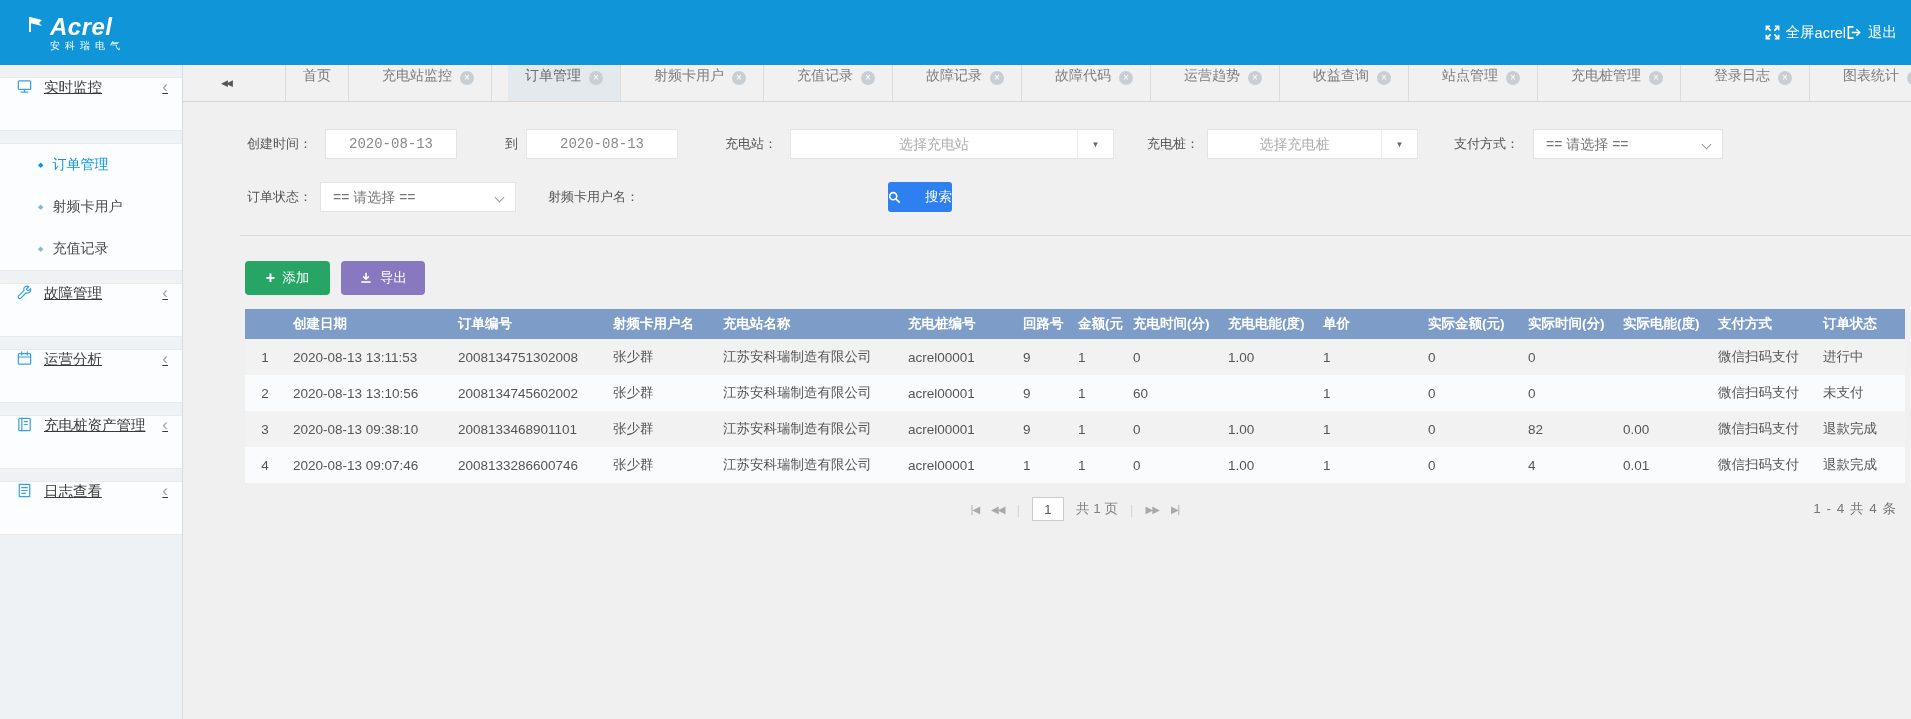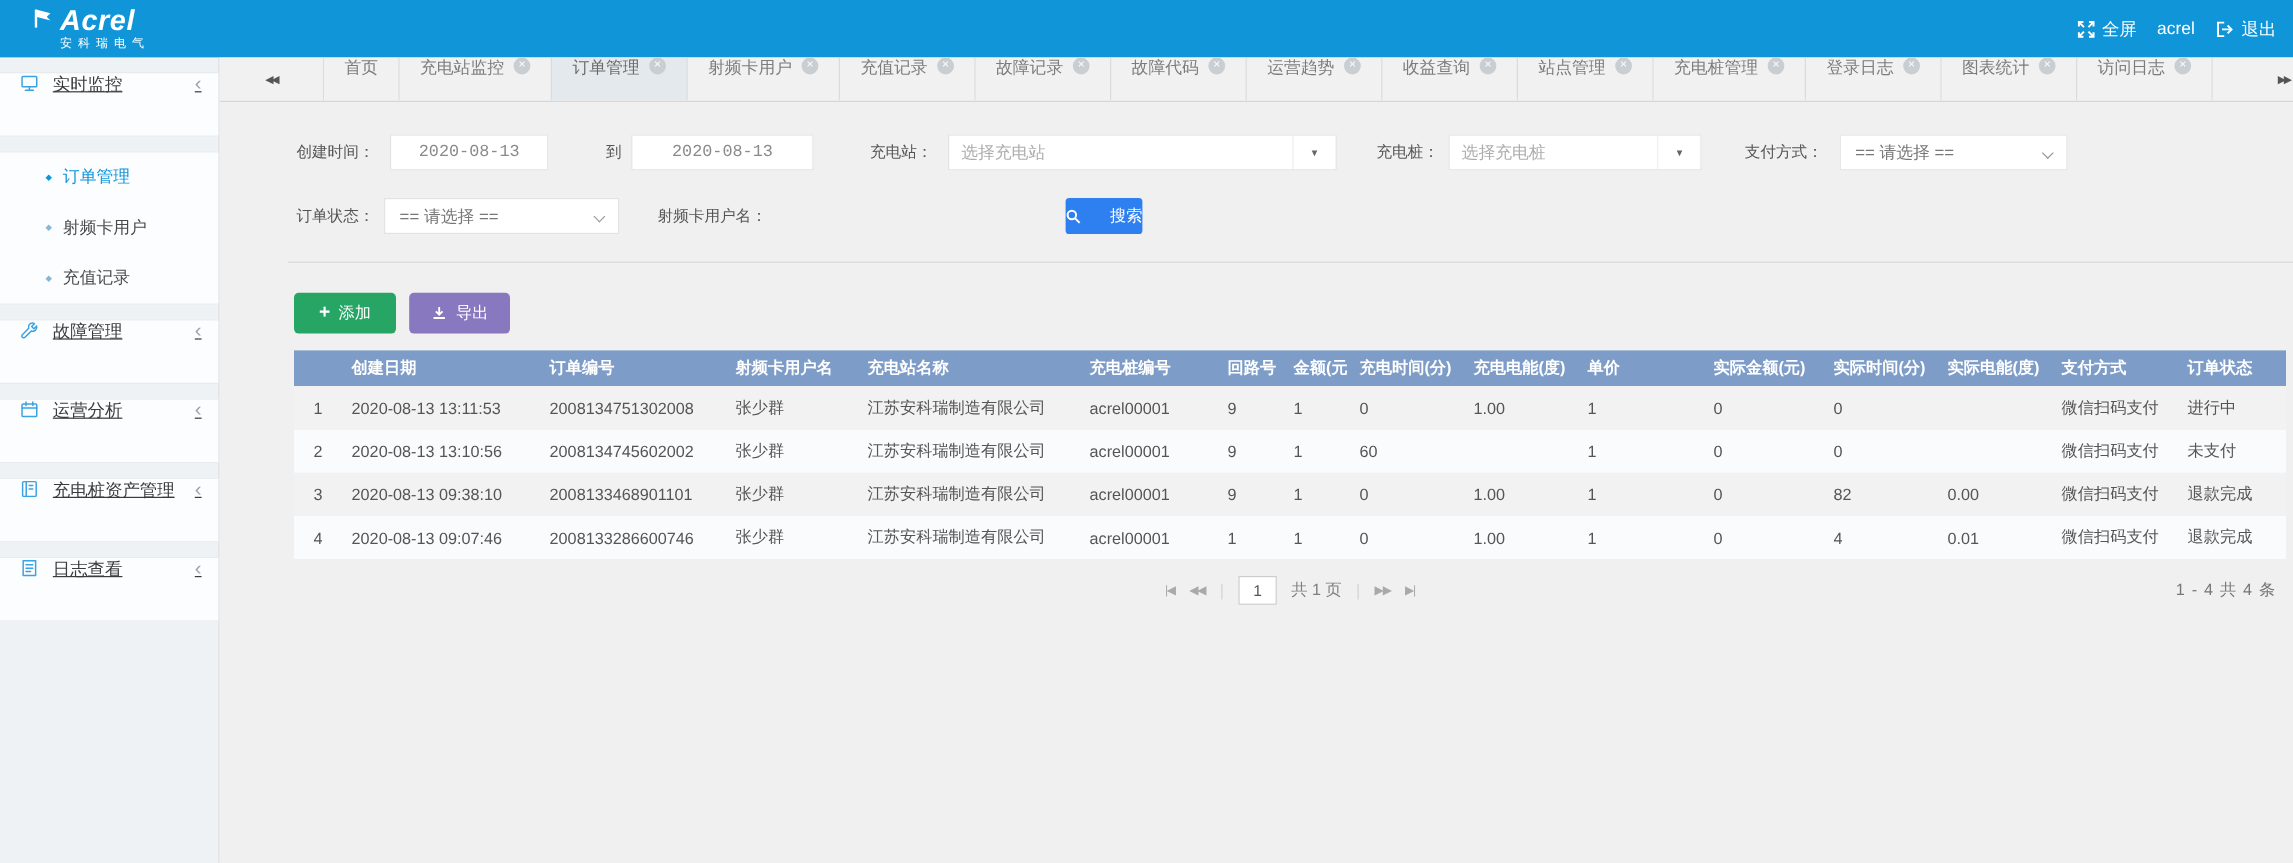--- a/index.html
+++ b/index.html
@@ -1,26 +1,26 @@
 <!DOCTYPE html>
 <html><head>
 <meta charset="utf-8">
 <style>
   * { box-sizing: border-box; margin: 0; padding: 0; }
   html,body { width:1911px; height:719px; overflow:hidden; background:#f0f0f0;
     font-family:"Liberation Sans","DejaVu Sans",sans-serif; }
 
   
-  .topbar { height:48px; background:#1095d9; display:flex; align-items:center; color:#fff; }
+  .topbar { height:65px; background:#1095d9; display:flex; align-items:center; color:#fff; }
   .logo { display:flex; align-items:flex-start; margin-left:26px; gap:4px; }
   .logo-text { display:flex; flex-direction:column; line-height:1; }
   .brand { font-size:24px; font-weight:bold; font-style:italic; letter-spacing:.5px; }
   .brand-sub { font-size:10px; letter-spacing:5px; margin-top:2px; }
   .app-title { font-size:21px; font-weight:bold; margin-left:24px; letter-spacing:1px; }
-  .topbar-right { margin-left:auto; margin-right:14px; display:flex; align-items:center; gap:17px; font-size:14.5px; }
+  .topbar-right { margin-left:auto; margin-right:14px; display:flex; align-items:center; font-size:14.5px; }
   .top-link { display:flex; align-items:center; gap:6px; cursor:pointer; }
 
   
   .shell { display:flex; height:671px; }
 
   
   .sidebar { width:183px; background:#eef2f5; border-right:1px solid #d5dbe0; padding-top:12px; flex:none; }
   .sb-block { background:#fbfdfe; border-top:1px solid #e6ebef; border-bottom:1px solid #e6ebef; margin-bottom:12px; }
   .sb-item { height:52px; display:flex; align-items:flex-start; padding:0 14px 0 16px; gap:11px; font-size:14.5px; color:#3b3b3b; cursor:pointer;text-decoration:underline; }
   .sb-item .sb-caret { margin-left:auto; color:#9aa4ad; font-size:17px; line-height:1; }
@@ -28,37 +28,37 @@
   .sb-sub .sb-bullet { font-size:7px; color:#8ab6d6; }
   .sb-sub.active { color:#1095d9; }
   .sb-sub.active .sb-bullet { color:#1095d9; }
 
   
   .main { flex:1; position:relative; background:#f0f0f0; display:flex; flex-direction:column; }
   .tabbar { height:37px; background:#f1f1f1; border-bottom:1px solid #d6d6d6; display:flex; align-items:stretch; position:relative; overflow:hidden; flex:none; }
   .tab-scroll { width:86px; display:flex; align-items:center; justify-content:center; color:#555;
     font-size:9px; letter-spacing:-2px; cursor:pointer; flex:none; }
   .tab-strip { display:flex; align-items:stretch; overflow:hidden; margin-right:130px; }
-  .tab { display:flex; align-items:flex-start; gap:8px; padding:0 17px; border-right:1px solid #dcdcdc;
-    color:#7c7c7c; font-size:14px; white-space:nowrap; cursor:pointer; }
+  .tab { display:flex; align-items:flex-end; gap:8px; padding:16px 17px; border-right:1px solid #dcdcdc;
+    color:#7c7c7c; font-size:14px; white-space:nowrap; cursor:pointer;margin-left:16px; }
   .tab:first-child { border-left:1px solid #dcdcdc; }
   .tab.active { background:#e4e9ed; color:#6a6a6a; }
   .tab-close { width:14px; height:14px; border-radius:50%; background:#c9ced3; color:#fff; font-size:10px;
     line-height:14px; text-align:center; flex:none; }
   .tabbar-right-scroll { position:absolute; right:66px; top:0; height:37px; display:flex; align-items:center;
     color:#555; font-size:9px; letter-spacing:-2px; cursor:pointer; }
 
   
   .content { position:relative; flex:1; background:#f0f0f0; }
   .flabel { position:absolute; height:30px; line-height:30px; font-size:13px; color:#555; white-space:nowrap; }
   .txt-input { position:absolute; height:30px; border:1px solid #e3e3e3; background:#fff; font-size:14px;
     color:#8a8a8a; outline:none; font-family:Liberation Mono, monospace; }
   .txt-input::placeholder { color:#b0b0b0; }
   .date-input { text-align:center; }
-  .combo { position:absolute; height:30px; background:#fff; border:1px solid #e3e3e3; display:flex; cursor:pointer; }
+  .combo { position:absolute; height:30px; background:#fff; border:1px solid #e3e3e3; display:flex; cursor:pointer;text-align:center; }
   .combo-text { flex:1; line-height:28px; padding:0 10px; font-size:14px; color:#adadad; white-space:nowrap; overflow:hidden; }
   .combo-arrow { width:36px; border-left:1px solid #ededed; display:flex; align-items:center; justify-content:center;
     color:#666; font-size:8px; }
   .sel { position:absolute; height:30px; background:#fff; border:1px solid #e3e3e3; line-height:28px;
     padding:0 28px 0 12px; font-size:14px; color:#777; cursor:pointer; white-space:nowrap; }
   .sel-chev { position:absolute; right:12px; top:11px; width:7px; height:7px;
     border-right:1.5px solid #9a9a9a; border-bottom:1.5px solid #9a9a9a; transform:rotate(45deg); }
   .search-btn { position:absolute; height:30px; background:#2e7ff0; border:none; border-radius:3px; color:#fff;
     font-size:13.5px; display:flex; align-items:center; justify-content:space-between; gap:6px; cursor:pointer; font-family:inherit; }
   .divider { position:absolute; left:57px; right:18px; top:133px; border-top:1px solid #d9d9d9; }

